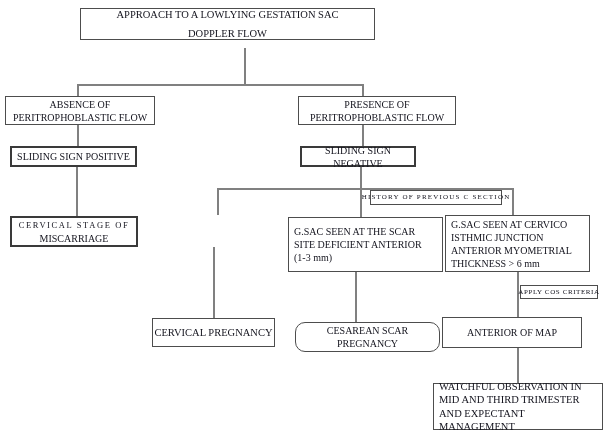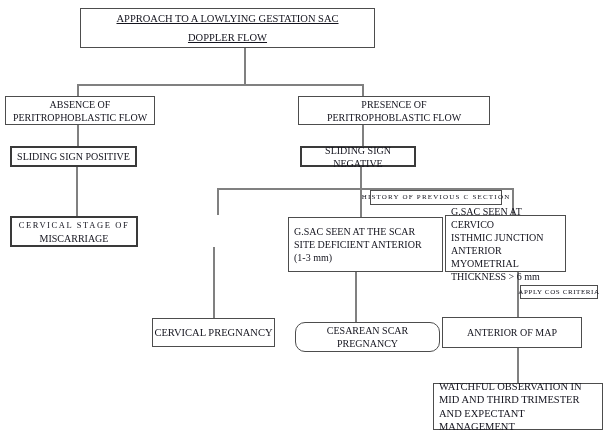--- a/index.html
+++ b/index.html
@@ -48,60 +48,60 @@
   <div class="vline" style="left:362px;top:125px;height:21px;"></div>
   <div class="vline" style="left:360px;top:167px;height:50px;"></div>
   <div class="hline" style="left:217px;top:188px;width:296px;"></div>
   <div class="vline" style="left:217px;top:188px;height:27px;"></div>
   <div class="vline" style="left:512px;top:188px;height:27px;"></div>
   <div class="vline" style="left:213px;top:247px;height:71px;"></div>
   <div class="vline" style="left:355px;top:272px;height:50px;"></div>
   <div class="vline" style="left:517px;top:272px;height:45px;"></div>
   <div class="vline" style="left:517px;top:348px;height:35px;"></div>
 
-  <div class="box t105" style="left:80px;top:8px;width:295px;height:40px;text-decoration:underline;">
+  <div class="box t105" style="left:80px;top:8px;width:295px;height:32px;">
     <div>APPROACH TO A LOWLYING GESTATION SAC</div>
     <div class="gap6">DOPPLER FLOW</div>
   </div>
 
   <div class="box" style="left:5px;top:96px;width:150px;height:29px;">
     <div>ABSENCE OF</div>
     <div>PERITROPHOBLASTIC FLOW</div>
   </div>
 
   <div class="box thick" style="left:10px;top:216px;width:128px;height:31px;">
     <div class="spread">CERVICAL STAGE OF</div>
     <div>MISCARRIAGE</div>
   </div>
 
   <div class="box thick" style="left:10px;top:146px;width:127px;height:21px;">
     <div>SLIDING SIGN POSITIVE</div>
   </div>
 
-  <div class="box" style="left:298px;top:96px;width:192px;height:29px;">
+  <div class="box" style="left:298px;top:96px;width:158px;height:29px;">
     <div>PRESENCE OF</div>
     <div>PERITROPHOBLASTIC FLOW</div>
   </div>
 
   <div class="box thick" style="left:300px;top:146px;width:116px;height:21px;">
     <div>SLIDING SIGN NEGATIVE</div>
   </div>
 
   <div class="box" style="left:370px;top:190px;width:132px;height:15px;">
     <div class="smallcaps">HISTORY OF PREVIOUS C SECTION</div>
   </div>
 
 
   <div class="box leftalign" style="left:288px;top:217px;width:155px;height:55px;">
     <div>G.SAC SEEN AT THE SCAR</div>
     <div>SITE DEFICIENT ANTERIOR</div>
     <div>(1-3 mm)</div>
   </div>
 
-  <div class="box leftalign" style="left:445px;top:215px;width:121px;height:57px;">
+  <div class="box leftalign" style="left:445px;top:215px;width:145px;height:57px;">
     <div>G.SAC SEEN AT CERVICO</div>
     <div>ISTHMIC JUNCTION</div>
     <div>ANTERIOR MYOMETRIAL</div>
     <div>THICKNESS &gt; 6 mm</div>
   </div>
 
   <div class="box" style="left:520px;top:285px;width:78px;height:14px;">
     <div class="smallcaps" style="letter-spacing:0.6px;">APPLY COS CRITERIA</div>
   </div>
 

